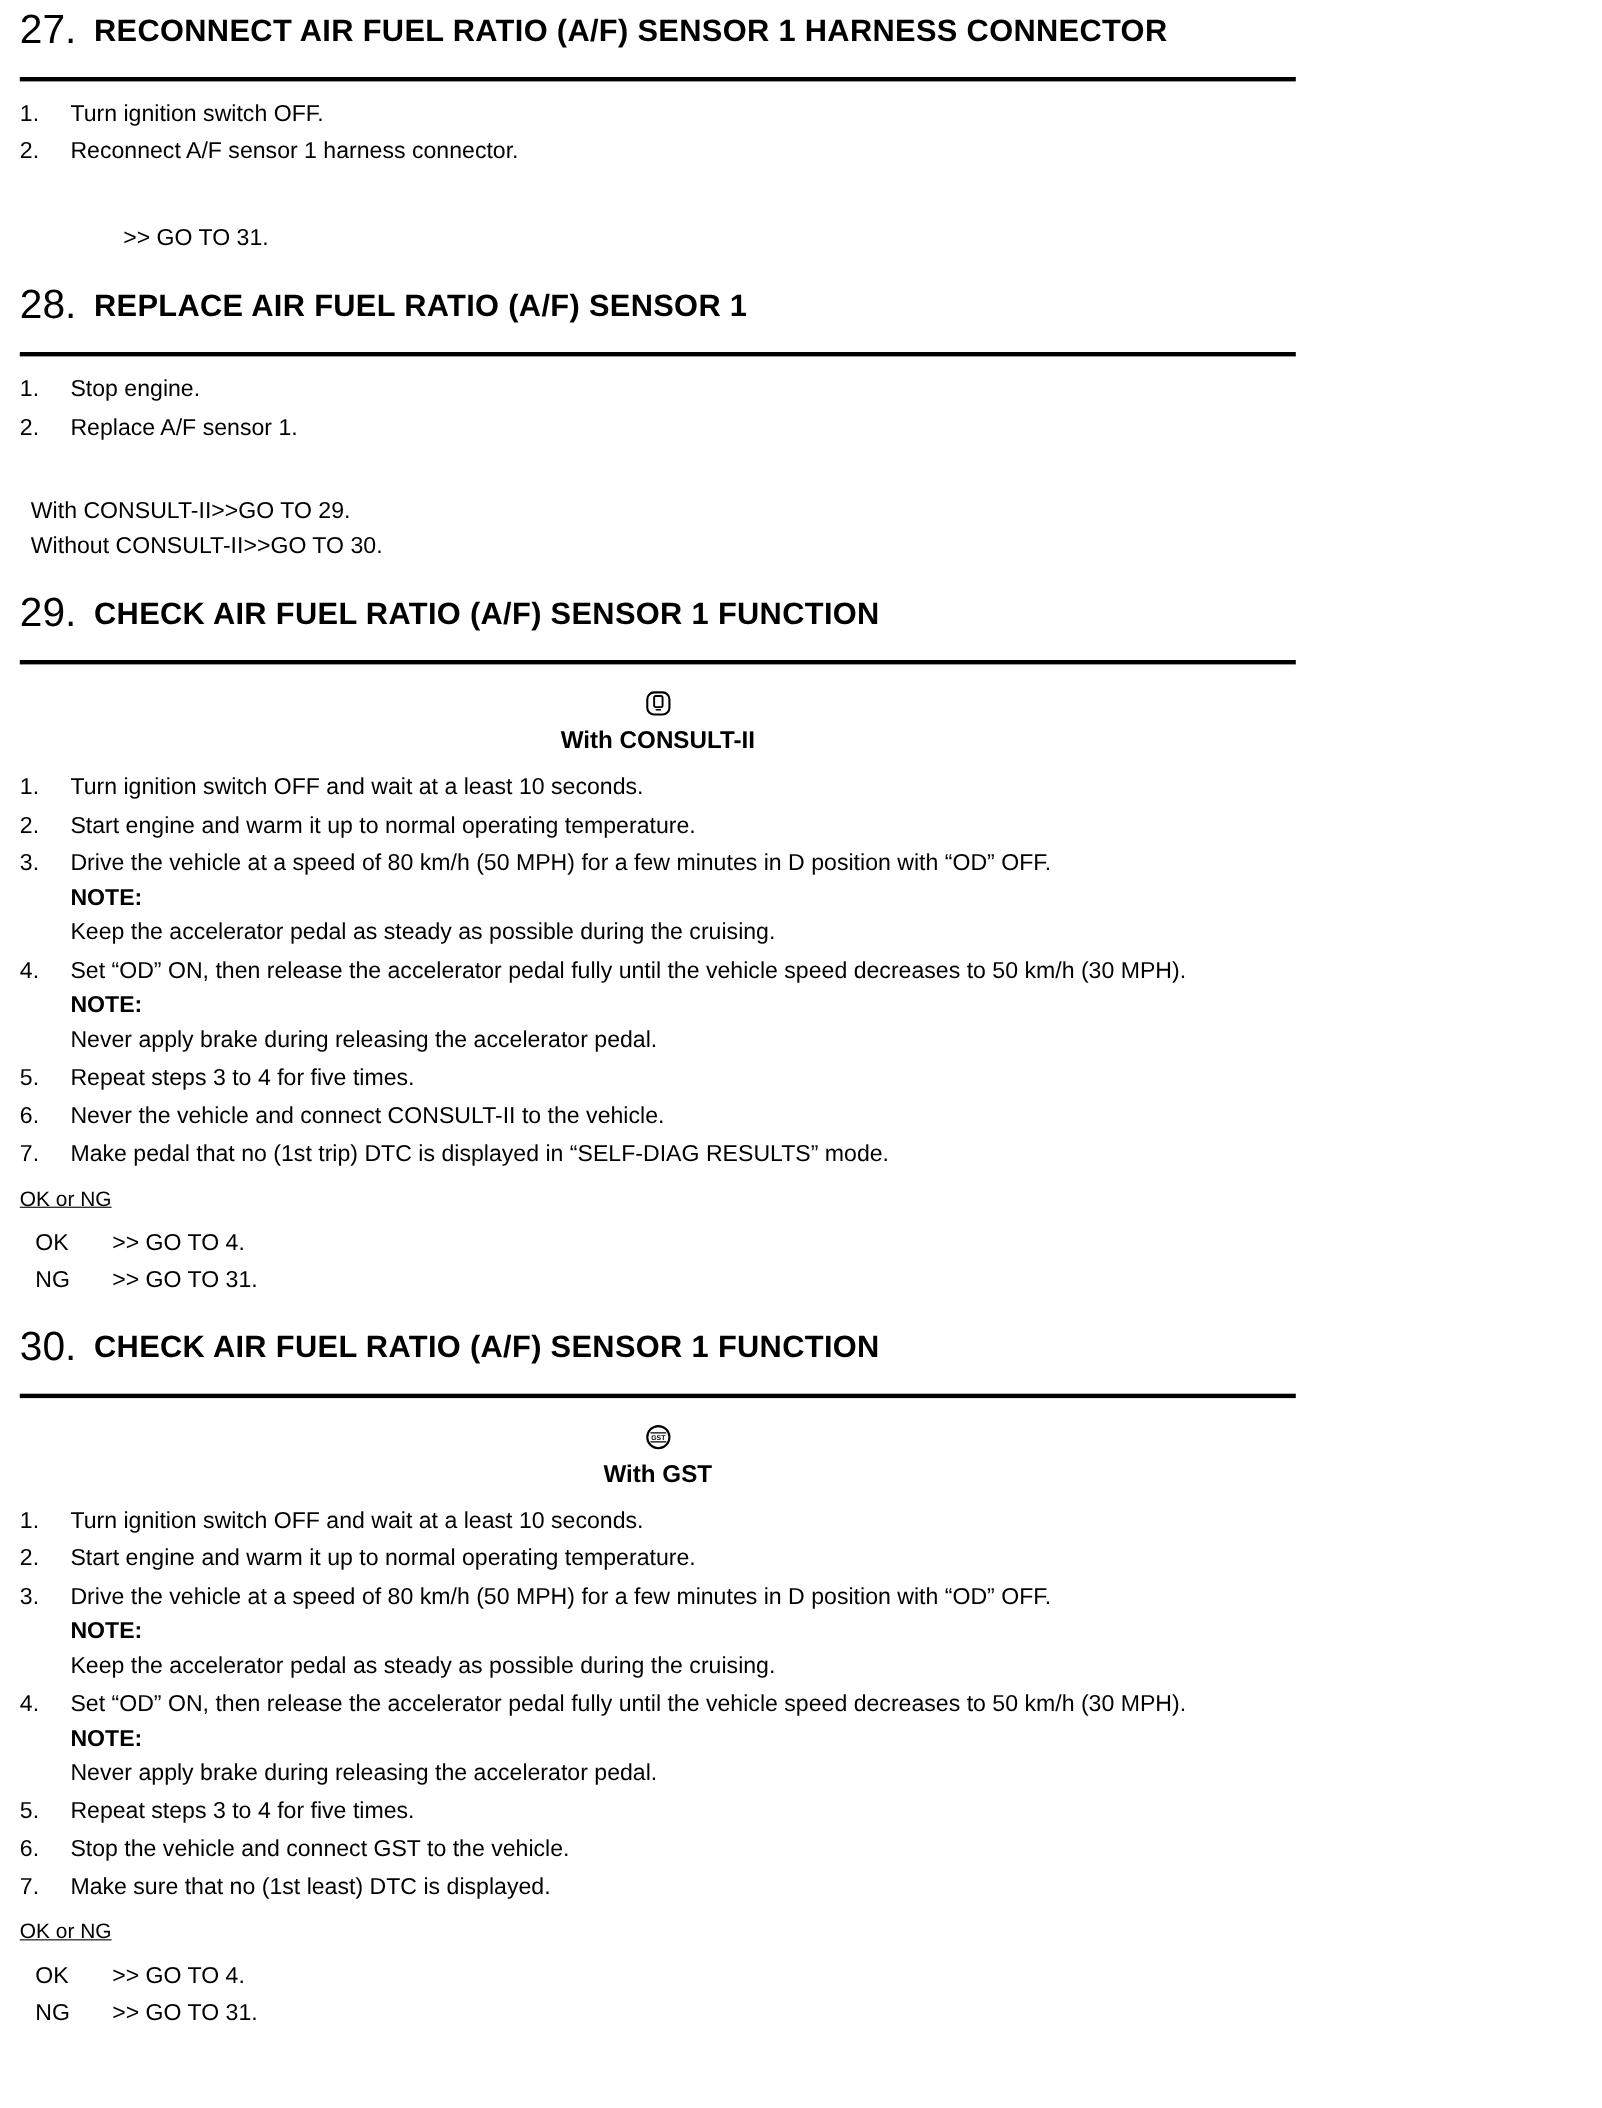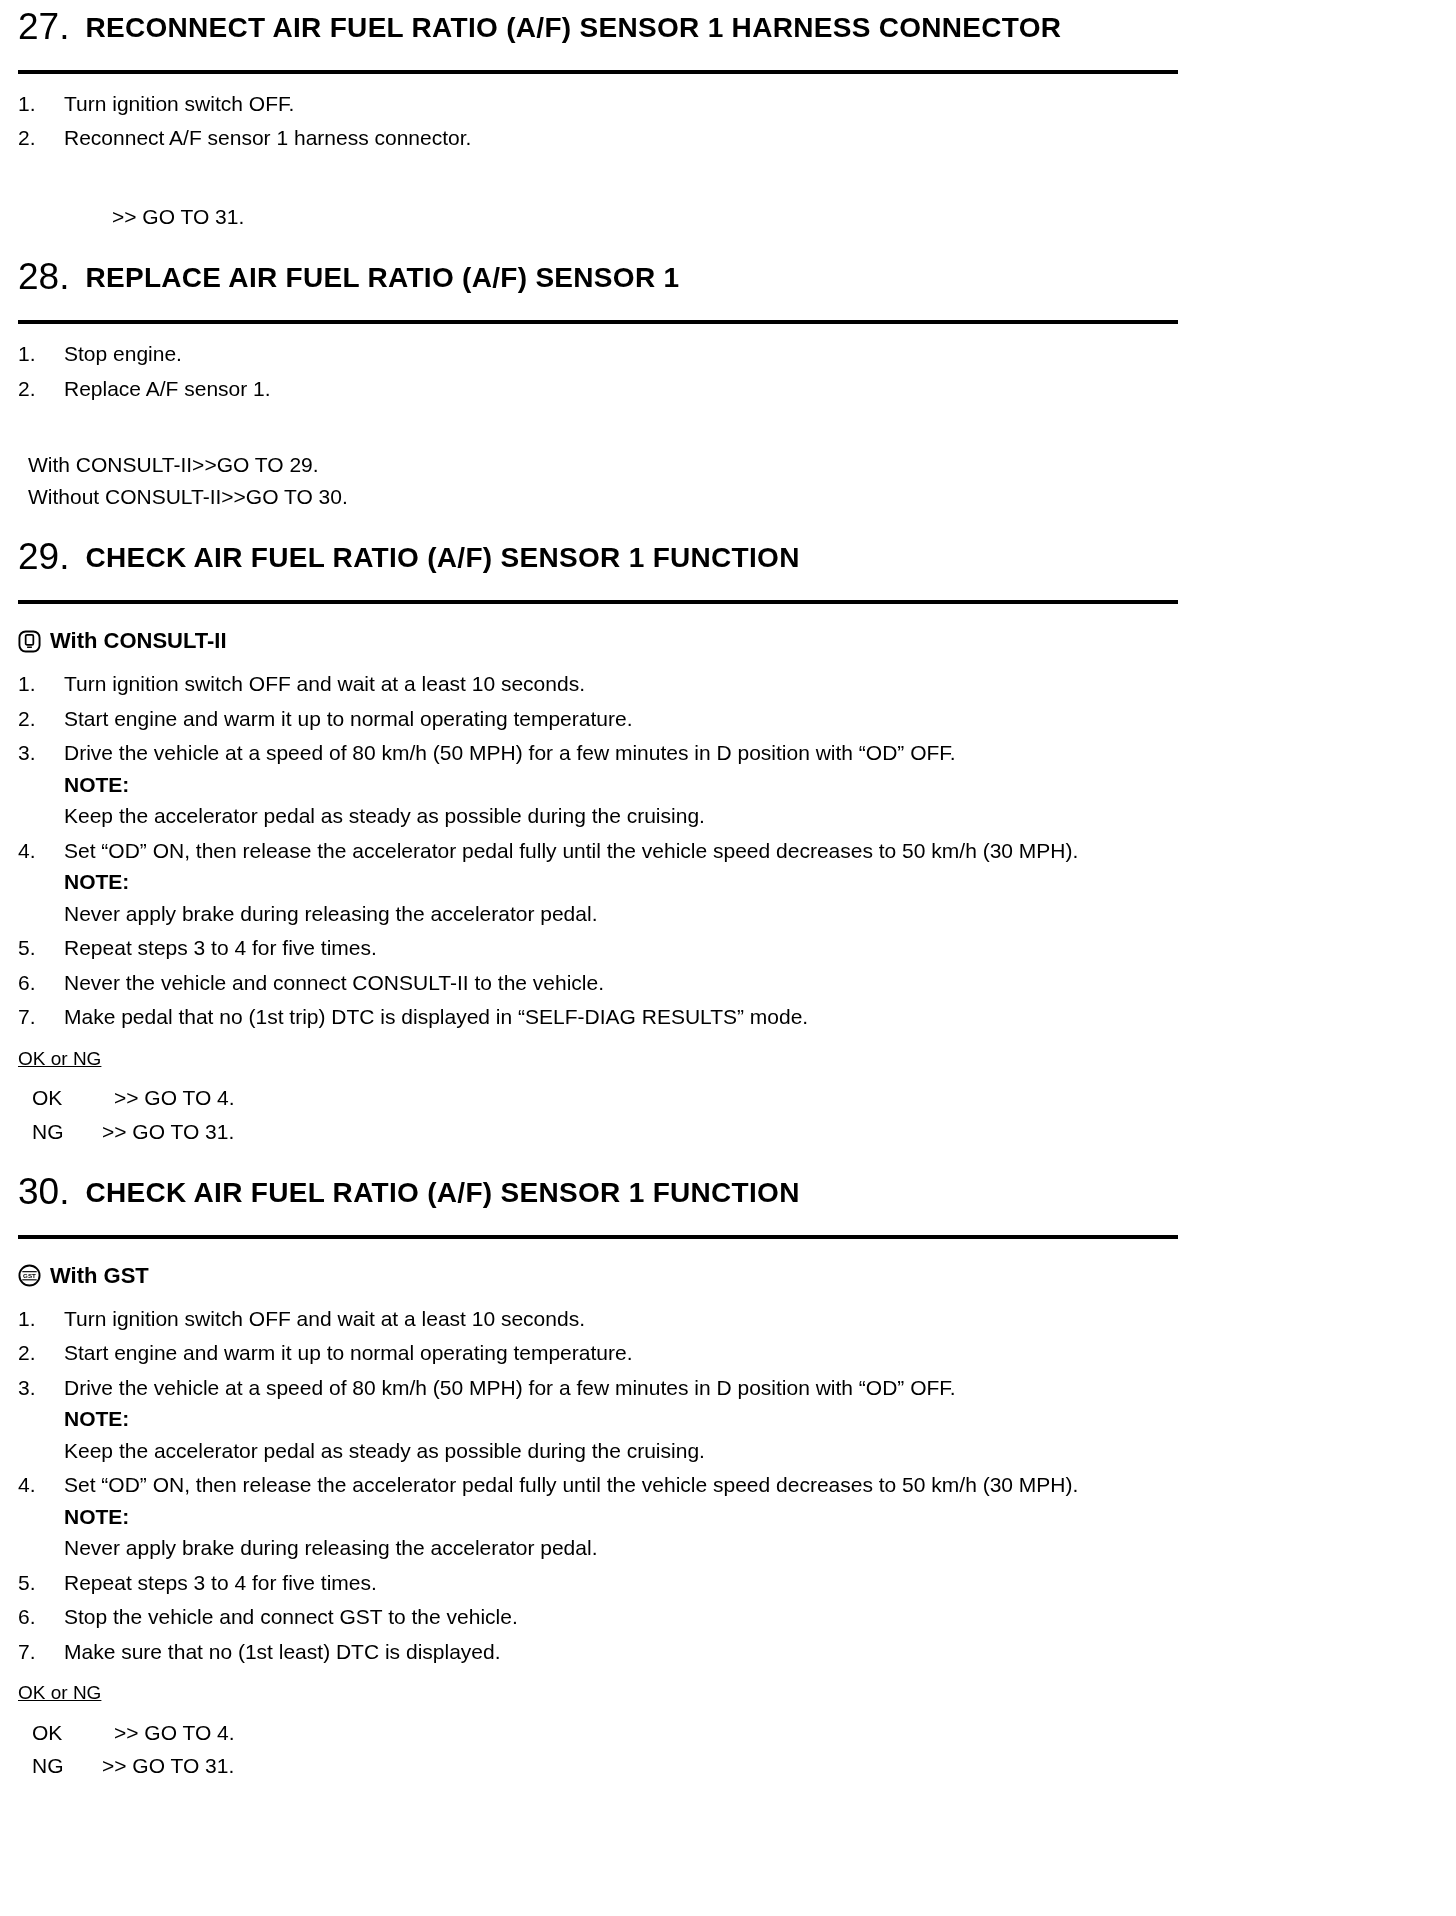--- a/index.html
+++ b/index.html
@@ -51,36 +51,37 @@
   .plain-line {
     font-size: 21px;
     line-height: 1.5;
     padding-left: 10px;
   }
   .subhead {
     display: flex;
     align-items: center;
     gap: 9px;
     margin: 24px 0 10px 0;
+    flex-direction: column;
   }
   .subhead-icon { display: inline-flex; width: 23px; height: 23px; }
   .subhead-text { font-size: 22px; font-weight: bold; }
   .okng-label {
     font-size: 19px;
     text-decoration: underline;
     margin-top: 12px;
     line-height: 1.5;
   }
   .okng-row {
     display: flex;
     font-size: 21px;
     line-height: 1.5;
     margin-top: 2px;
   }
-  .okng-label + .okng-row { margin-top: 9px; gap: 12px; }
+  .okng-label + .okng-row { margin-top: 9px; }
   .okng-key { flex: 0 0 84px; padding-left: 14px; }
 </style>
 </head>
 <body>
 
 <div class="content" id="doc">
     <section class="section">
       <div class="section-head">
         <span class="section-num">27.</span>
         <span class="section-title">RECONNECT AIR FUEL RATIO (A/F) SENSOR 1 HARNESS CONNECTOR</span>

